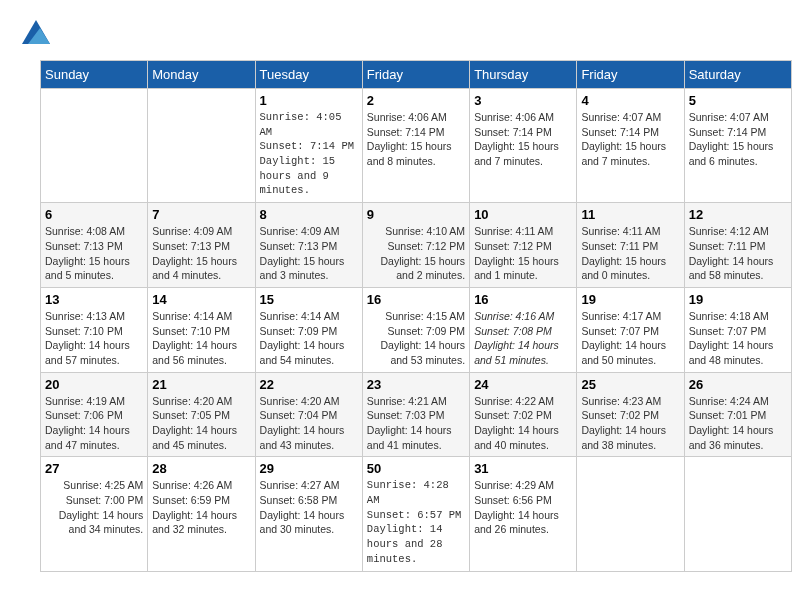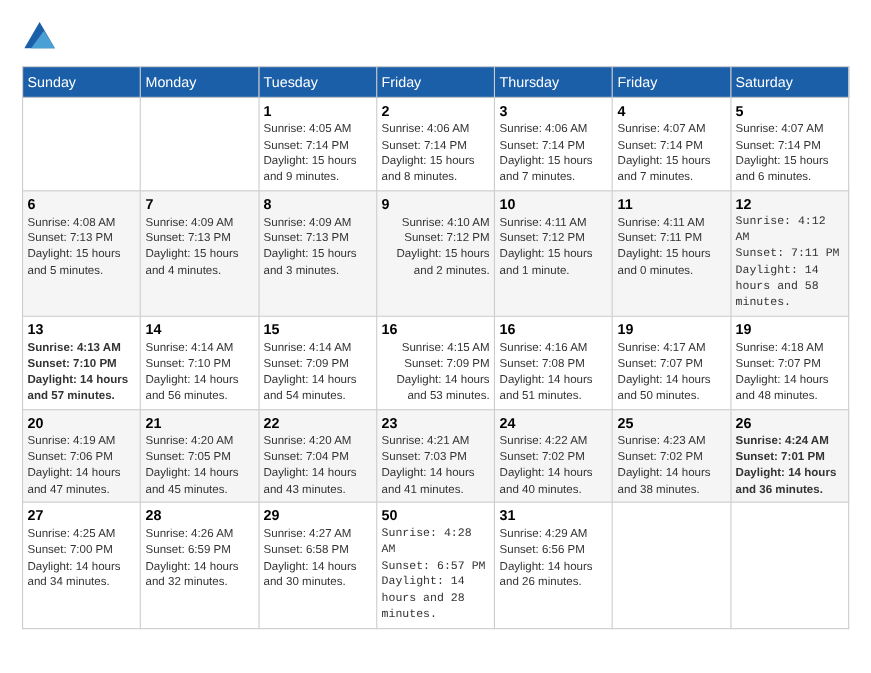--- a/index.html
+++ b/index.html
@@ -44,20 +44,21 @@
       color: #333;
     }
     .location-title {
       font-size: 16px;
       color: #555;
     }
     .calendar {
       width: 100%;
       border-collapse: collapse;
       font-size: 11px;
+      margin-left: 20px;
     }
     .calendar th {
       background-color: #1a5fa8;
       color: #fff;
       padding: 6px 4px;
       text-align: left;
       font-size: 13px;
       font-weight: normal;
       border: 1px solid #ccc;
     }
@@ -117,21 +118,21 @@
         <th>Friday</th>
         <th>Saturday</th>
       </tr>
   </thead>
   <tbody id="calendar-body">
   <tr>
         <td class="empty-cell"></td>
         <td class="empty-cell"></td>
         <td>
           <span class="day-number">1</span>
-          <div class="day-info" style="white-space: pre-line;">Sunrise: 4:05 AM
+          <div class="day-info" style="white-space: pre-line; font-family: Liberation Mono, monospace;">Sunrise: 4:05 AM
 Sunset: 7:14 PM
 Daylight: 15 hours and 9 minutes.</div>
         </td>
         <td>
           <span class="day-number">2</span>
           <div class="day-info" style="white-space: pre-line;">Sunrise: 4:06 AM
 Sunset: 7:14 PM
 Daylight: 15 hours and 8 minutes.</div>
         </td>
         <td>
@@ -185,29 +186,29 @@
 Daylight: 15 hours and 1 minute.</div>
         </td>
         <td>
           <span class="day-number">11</span>
           <div class="day-info" style="white-space: pre-line;">Sunrise: 4:11 AM
 Sunset: 7:11 PM
 Daylight: 15 hours and 0 minutes.</div>
         </td>
         <td>
           <span class="day-number">12</span>
-          <div class="day-info" style="white-space: pre-line; font-family: Liberation Mono, monospace;">Sunrise: 4:12 AM
+          <div class="day-info" style="white-space: pre-line;">Sunrise: 4:12 AM
 Sunset: 7:11 PM
 Daylight: 14 hours and 58 minutes.</div>
         </td>
       </tr>
       <tr>
         <td>
           <span class="day-number">13</span>
-          <div class="day-info" style="white-space: pre-line; font-weight: bold;">Sunrise: 4:13 AM
+          <div class="day-info" style="white-space: pre-line;">Sunrise: 4:13 AM
 Sunset: 7:10 PM
 Daylight: 14 hours and 57 minutes.</div>
         </td>
         <td>
           <span class="day-number">14</span>
           <div class="day-info" style="white-space: pre-line;">Sunrise: 4:14 AM
 Sunset: 7:10 PM
 Daylight: 14 hours and 56 minutes.</div>
         </td>
         <td>
@@ -217,21 +218,21 @@
 Daylight: 14 hours and 54 minutes.</div>
         </td>
         <td>
           <span class="day-number">16</span>
           <div class="day-info" style="white-space: pre-line; text-align: right;">Sunrise: 4:15 AM
 Sunset: 7:09 PM
 Daylight: 14 hours and 53 minutes.</div>
         </td>
         <td>
           <span class="day-number">16</span>
-          <div class="day-info" style="white-space: pre-line;">Sunrise: 4:16 AM
+          <div class="day-info" style="white-space: pre-line; font-style: italic;">Sunrise: 4:16 AM
 Sunset: 7:08 PM
 Daylight: 14 hours and 51 minutes.</div>
         </td>
         <td>
           <span class="day-number">19</span>
           <div class="day-info" style="white-space: pre-line;">Sunrise: 4:17 AM
 Sunset: 7:07 PM
 Daylight: 14 hours and 50 minutes.</div>
         </td>
         <td>
@@ -273,29 +274,29 @@
 Daylight: 14 hours and 40 minutes.</div>
         </td>
         <td>
           <span class="day-number">25</span>
           <div class="day-info" style="white-space: pre-line;">Sunrise: 4:23 AM
 Sunset: 7:02 PM
 Daylight: 14 hours and 38 minutes.</div>
         </td>
         <td>
           <span class="day-number">26</span>
-          <div class="day-info" style="white-space: pre-line; font-weight: bold;">Sunrise: 4:24 AM
+          <div class="day-info" style="white-space: pre-line;">Sunrise: 4:24 AM
 Sunset: 7:01 PM
 Daylight: 14 hours and 36 minutes.</div>
         </td>
       </tr>
       <tr>
         <td>
           <span class="day-number">27</span>
-          <div class="day-info" style="white-space: pre-line;">Sunrise: 4:25 AM
+          <div class="day-info" style="white-space: pre-line; text-align: right;">Sunrise: 4:25 AM
 Sunset: 7:00 PM
 Daylight: 14 hours and 34 minutes.</div>
         </td>
         <td>
           <span class="day-number">28</span>
           <div class="day-info" style="white-space: pre-line;">Sunrise: 4:26 AM
 Sunset: 6:59 PM
 Daylight: 14 hours and 32 minutes.</div>
         </td>
         <td>

